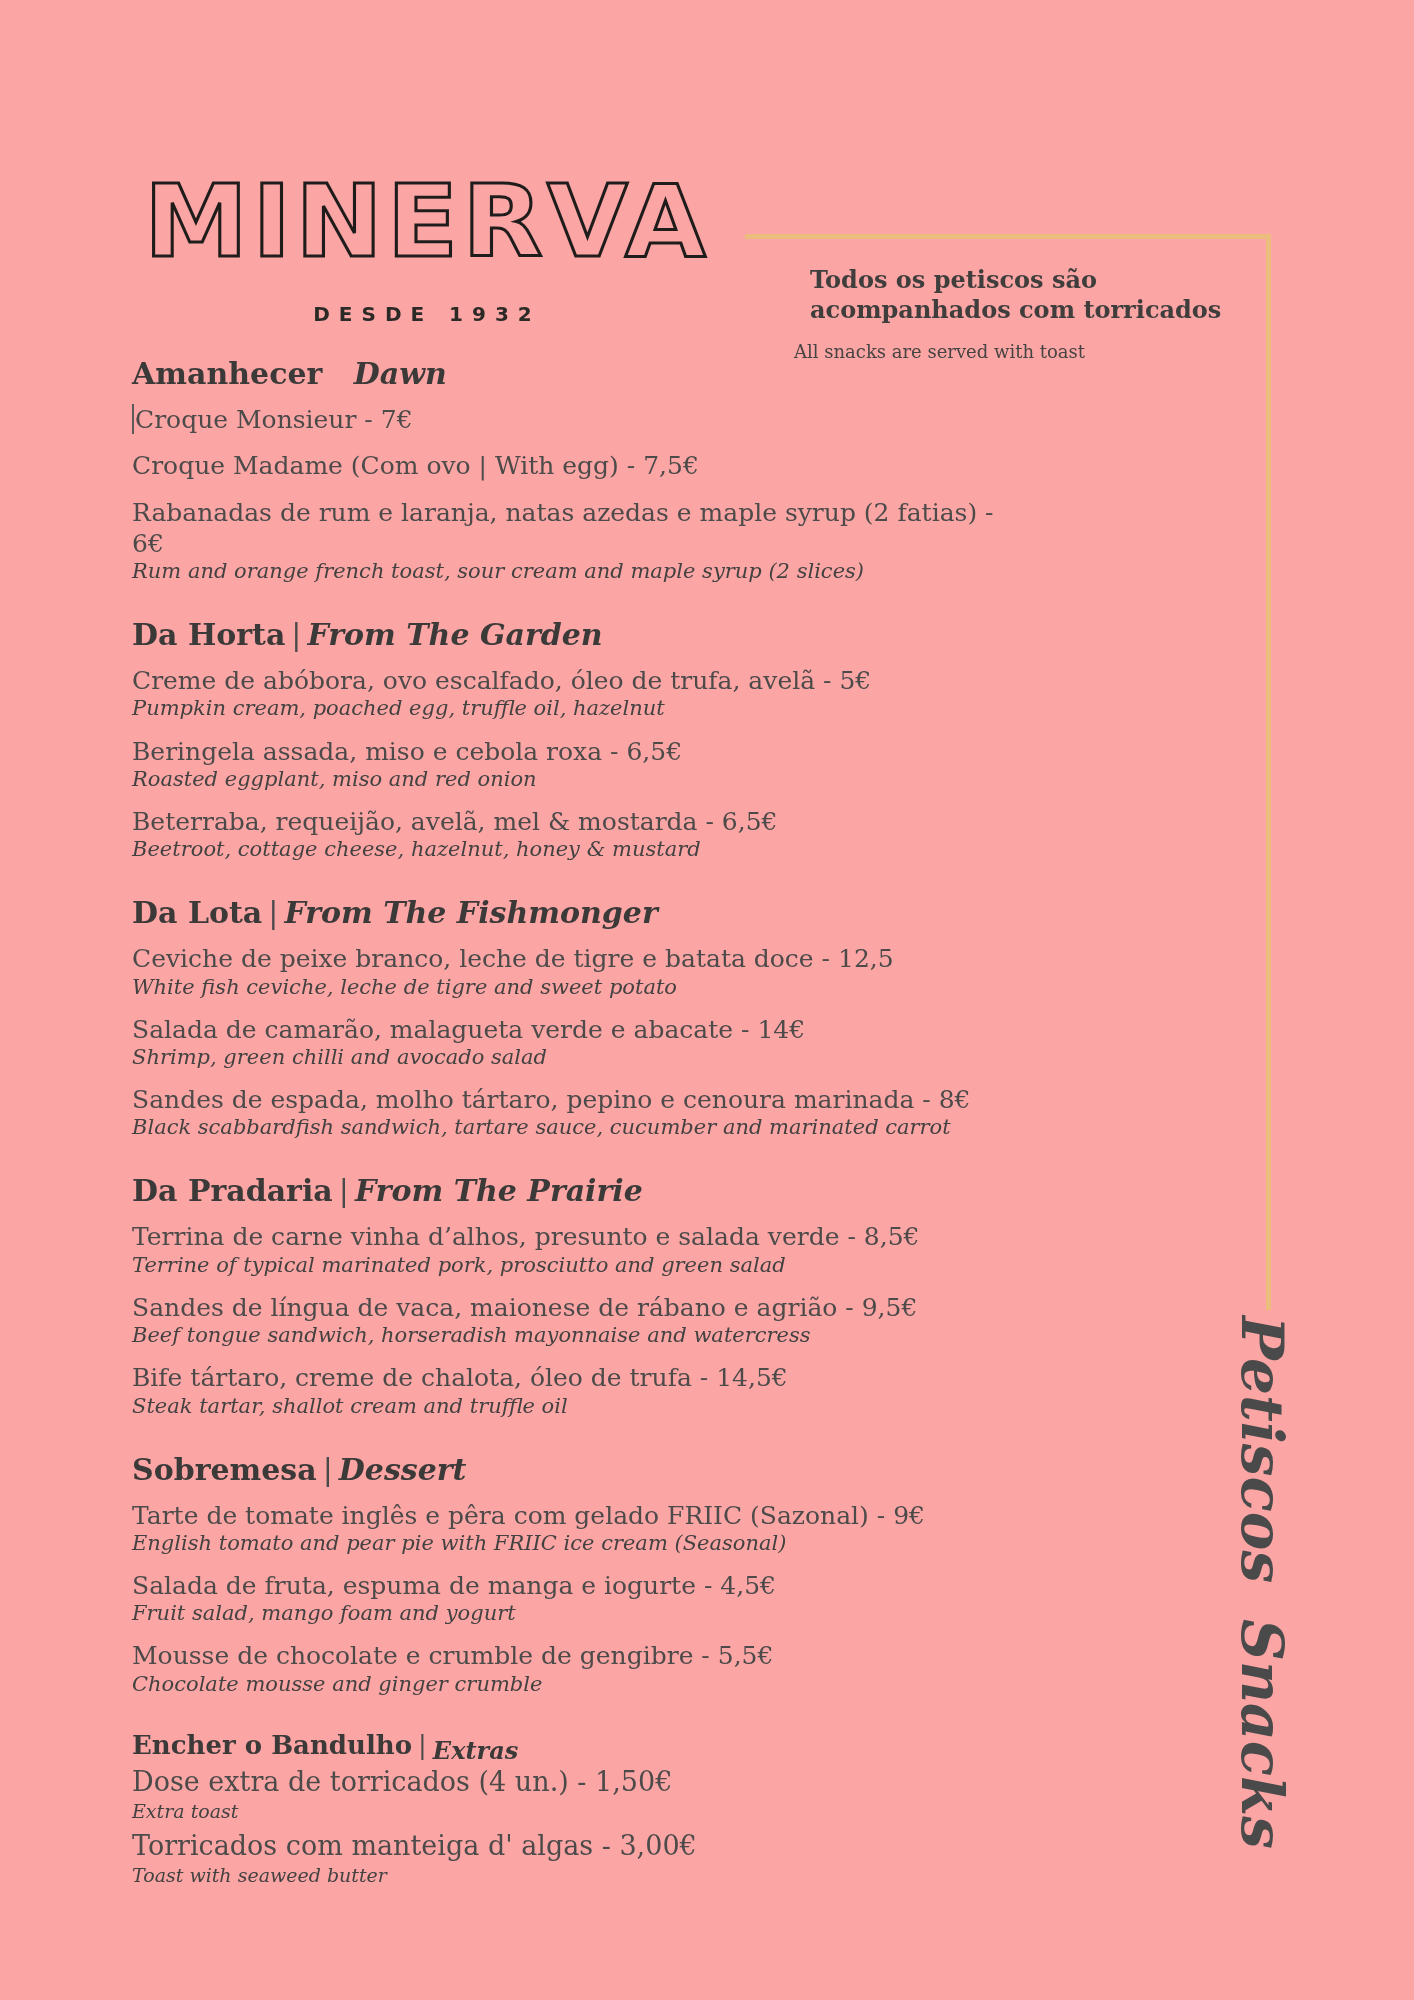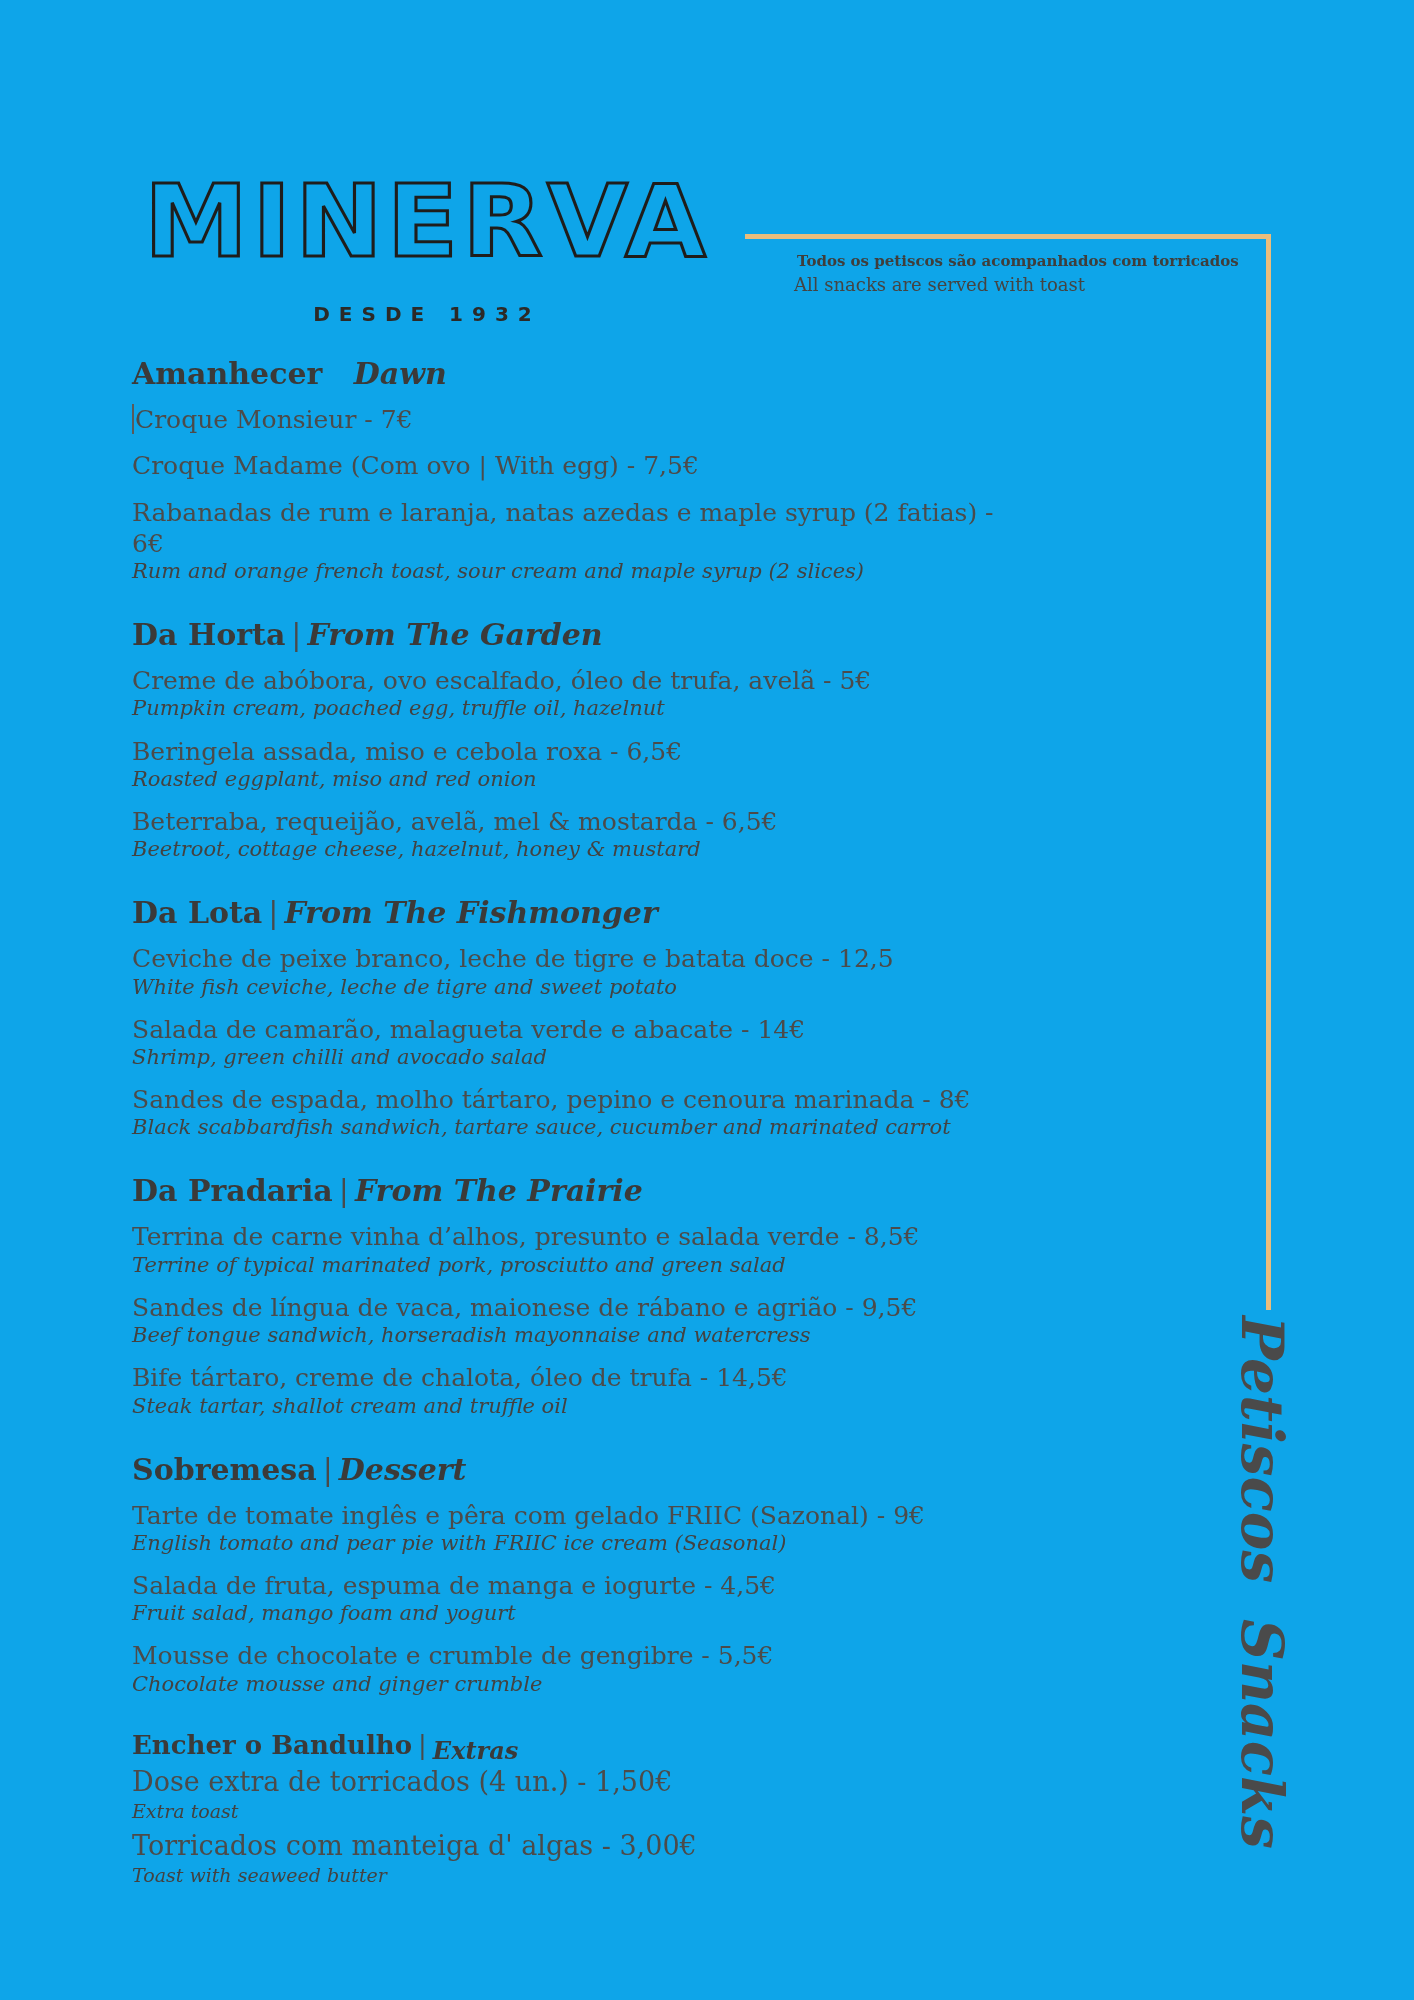--- a/index.html
+++ b/index.html
@@ -1,36 +1,36 @@
 <!DOCTYPE html>
 <html><head>
 <meta charset="utf-8">
 <style>
   html,body{margin:0;padding:0;background:#ffffff;}
   .page{
     position:relative;
     width:1414px;height:2000px;
-    background:#0ea5e9;
+    background:#fca5a5;
     font-family:"DejaVu Serif", serif;
     color:#474747;
     overflow:hidden;
   }
   
   .logo-wrap{position:absolute;left:138px;top:160px;width:578px;height:118px;}
   .tagline{
     position:absolute;left:138px;top:302px;width:578px;
     text-align:center;
     font-family:"DejaVu Sans", sans-serif;
     font-size:20px;font-weight:700;letter-spacing:9px;
     color:#2c2a27;
   }
   .accent-hline{position:absolute;left:745px;top:234px;width:524px;height:5px;background:#eabd7c;}
   .accent-vline{position:absolute;left:1266px;top:234px;width:5px;height:1076px;background:#eabd7c;}
   .note{position:absolute;left:794px;top:249px;width:470px;color:#3f3e3c;}
-  .note-pt{font-size:15px;font-weight:700;line-height:1.25;margin:3px;}
+  .note-pt{font-size:24px;font-weight:700;line-height:1.25;margin:16px;}
   .note-en{font-size:18px;line-height:1.2;margin:0;color:#454442;}
   
   .menu{position:absolute;left:132px;top:356px;width:870px;}
   .section{margin:0 0 34px 0;}
   .section h2{
     margin:0 0 12px 0;
     font-size:30px;line-height:1.2;color:#3b3a39;font-weight:700;
   }
   .section h2 .divider{font-weight:400;color:#4a4a4a;padding:0 6px;}
   .section h2 .title-en{font-style:italic;}

